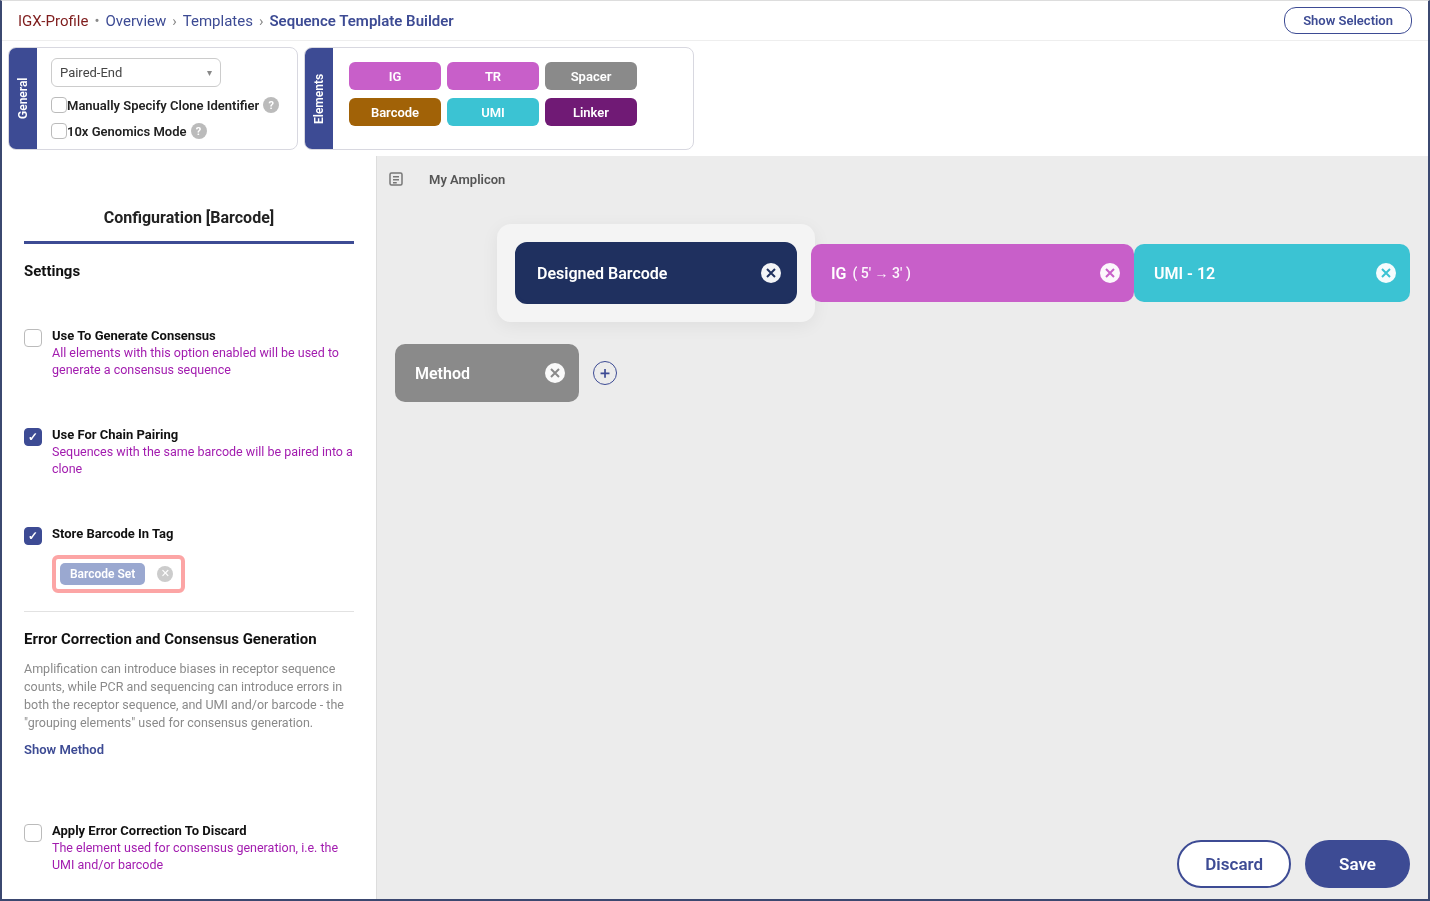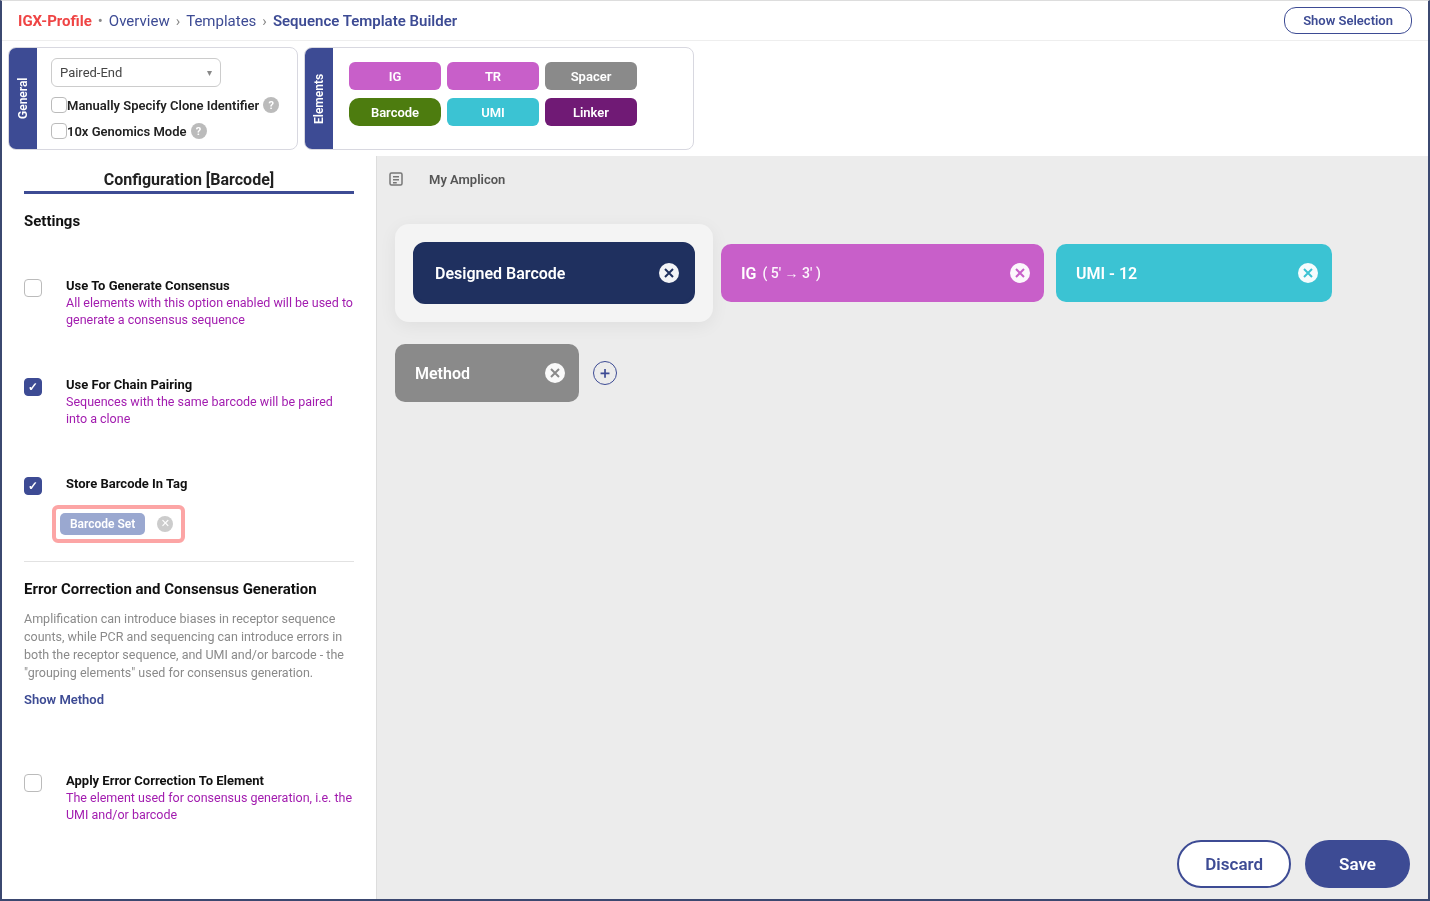--- a/index.html
+++ b/index.html
@@ -2,52 +2,52 @@
 <html><head>
 <meta charset="utf-8">
 <style>
 * { box-sizing: border-box; margin: 0; padding: 0; font-family: -apple-system, BlinkMacSystemFont, "Segoe UI", Roboto, Arial, sans-serif; }
 body { width: 1430px; height: 901px; background: #fff; color: #111; overflow: hidden; position: relative; border: 2px solid #3b4870; border-top: 1px solid #ddd;}
 
 
 .topbar { height: 40px; display:flex; align-items:center; padding: 0 16px; border-bottom: 1px solid #eee; justify-content: space-between;}
 .breadcrumb { display:flex; align-items:center; gap:6px; font-size:15px; }
 .breadcrumb .sep { color:#888; }
-.bc-root { font-weight:700; color:#ef4444; }
+.bc-root { font-weight:400; color:#7f1d1d; }
 .bc-link { color:#3d4b94; }
 .bc-current { color:#3d4b94; font-weight:600;}
 .show-sel { border:1.5px solid #3d4b94; color:#3d4b94; background:#fff; padding:5px 18px; border-radius:12px; font-size:13px; font-weight:600; cursor:pointer;}
 
 
 .panels { display:flex; gap:6px; padding:6px; }
 .panel { display:flex; border:1px solid #d8d8e0; border-radius:8px; overflow:hidden; }
 .side-tab { background:#3d4b94; color:#fff; display:flex; align-items:center; justify-content:center; width:28px; font-size:12px; font-weight:600; writing-mode:vertical-rl; transform: rotate(180deg); }
 .panel-body { padding:10px 14px; }
 
 .general-body { width:260px; }
 .select { width:170px; border:1px solid #ccc; border-radius:6px; padding:6px 8px; font-size:13px; display:flex; justify-content:space-between; align-items:center; cursor:pointer; color:#444;}
 .chk-row { display:flex; align-items:center; gap:0; margin-top:10px; font-size:13px; color:#222; font-weight:600;}
 .chk { width:16px; height:16px; border:1.5px solid #bbb; border-radius:4px; background:#fff; }
 .help { width:16px; height:16px; border-radius:50%; background:#bbb; color:#fff; display:inline-flex; align-items:center; justify-content:center; font-size:11px; font-weight:700; margin-left:4px;}
 
 .elements-body { display:flex; flex-direction:column; gap:8px; padding:14px 16px; position:relative;}
 .el-row { display:flex; gap:6px;}
 .el-btn { width:92px; height:28px; border:none; border-radius:6px; color:#fff; font-size:13px; font-weight:600; cursor:pointer;}
 .el-ig { background:#c85fc9;} .el-tr{background:#c85fc9;} .el-spacer{background:#8a8a8a;}
-.el-barcode{background:#4d7c0f;border-radius:10px;} .el-umi{background:#3bc3d3;} .el-linker{background:#701a75;}
+.el-barcode{background:#a16207;} .el-umi{background:#3bc3d3;} .el-linker{background:#701a75;}
 .elements-wrap { position:relative; padding-right: 40px;}
 
 
 .main { display:flex; height: 750px; }
 .config { width:375px; border-right:1px solid #ddd; padding: 14px 22px; overflow:auto;}
 .canvas { flex:1; background:#ececec; position:relative;}
 
-.config h2.title { font-size:16px; font-weight:700; text-align:center; padding-bottom:2px; border-bottom:3px solid #3d4b94; margin-bottom:18px; color:#222;}
+.config h2.title { font-size:16px; font-weight:700; text-align:center; padding-bottom:14px; border-bottom:3px solid #3d4b94; margin-bottom:18px; color:#222;margin-top:38px;}
 .config h3 { font-size:15px; font-weight:700; margin-bottom:12px; margin-top:6px;}
-.setting { display:flex; gap:24px; margin-bottom:14px;margin-top:48px; }
+.setting { display:flex; gap:10px; margin-bottom:14px;margin-top:48px; }
 .setting .txt .label { font-size:13px; font-weight:700; color:#111;}
 .setting .txt .desc { font-size:12.5px; color:#a21caf; margin-top:2px; line-height:1.35;}
 .chk2 { width:18px; height:18px; border:1.5px solid #bbb; border-radius:4px; background:#fff; flex-shrink:0; margin-top:1px;}
 .chk2.checked { background:#3d4b94; border-color:#3d4b94; display:flex; align-items:center; justify-content:center;}
 .chk2.checked::after { content:"✓"; color:#fff; font-size:12px; font-weight:700;}
 
 .tagbox { margin-left:28px; margin-top:6px; display:inline-flex; align-items:center; border:4px solid #fca5a5; border-radius:6px; padding:4px;}
 .tag { background:#9aa8d0; color:#fff; font-size:12px; font-weight:600; padding:4px 10px; border-radius:5px;}
 .tag-x { margin-left:12px; margin-right:4px; width:16px;height:16px;border-radius:50%;background:#ccc;color:#fff;display:flex;align-items:center;justify-content:center;font-size:11px;}
 
@@ -64,21 +64,21 @@
 .b-barcode{ background:#1f305f; width:278px; outline:3px solid #1f305f; outline-offset:-1px;}
 .b-ig{ background:#c85fc9; width:323px;}
 .b-ig small{ font-weight:500; opacity:.95; margin-left:6px; font-size:14px;}
 .b-umi{ background:#3bc3d3; width:276px;}
 .b-pattern{ background:#8a8a8a; width:184px;}
 .row2 { padding: 0 18px 12px 18px; display:flex; gap:14px; align-items:center;}
 .addbtn { width:24px;height:24px;border:1.5px solid #3d4b94;border-radius:50%;display:flex;align-items:center;justify-content:center;color:#3d4b94;font-weight:700;cursor:pointer;}
 
 
 .shelf { position:relative; }
-.shelf-inner { display:flex; gap:12px; padding: 22px 18px 22px 18px;}
+.shelf-inner { display:flex; padding: 22px 18px 22px 18px; justify-content: flex-end;}
 .first-slot { background:#f4f4f4; border-radius:14px; padding:20px; margin-right:-4px; box-shadow: 0 4px 18px rgba(0,0,0,.06);}
 .close-fill{ fill: currentColor;}
 
 
 .footer { position:absolute; right:18px; bottom:18px; display:flex; gap:14px;}
 .btn-outline{ border:2px solid #3d4b94; color:#3d4b94; background:#fff; padding:12px 26px; border-radius:24px; font-size:17px; font-weight:600; cursor:pointer;}
 .btn-primary{ border:none; color:#fff; background:#3d4b94; padding:12px 34px; border-radius:24px; font-size:17px; font-weight:600; cursor:pointer;}
 
 .chev{font-size:10px;color:#888;}
 </style>
@@ -168,21 +168,21 @@
     </div>
 
     <hr class="hr">
     <h3>Error Correction and Consensus Generation</h3>
     <div class="small">Amplification can introduce biases in receptor sequence counts, while PCR and sequencing can introduce errors in both the receptor sequence, and UMI and/or barcode - the "grouping elements" used for consensus generation.</div>
     <span class="link">Show Method</span>
 
     <div class="setting">
       <div class="chk2"></div>
       <div class="txt">
-        <div class="label">Apply Error Correction To Element</div>
+        <div class="label">Apply Error Correction To Discard</div>
         <div class="desc">The element used for consensus generation, i.e. the UMI and/or barcode</div>
       </div>
     </div>
   </div>
 
   <div class="canvas">
     <div class="amp-title">
       <svg class="list-icon" viewBox="0 0 24 24" fill="none" stroke="#777" stroke-width="2">
           <rect x="4" y="4" width="16" height="16" rx="2"></rect>
           <line x1="8" y1="9" x2="16" y2="9"></line>

